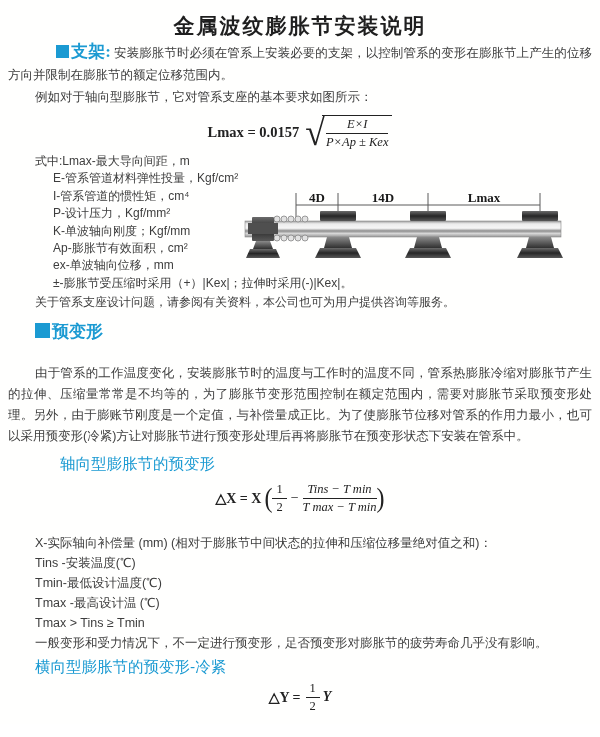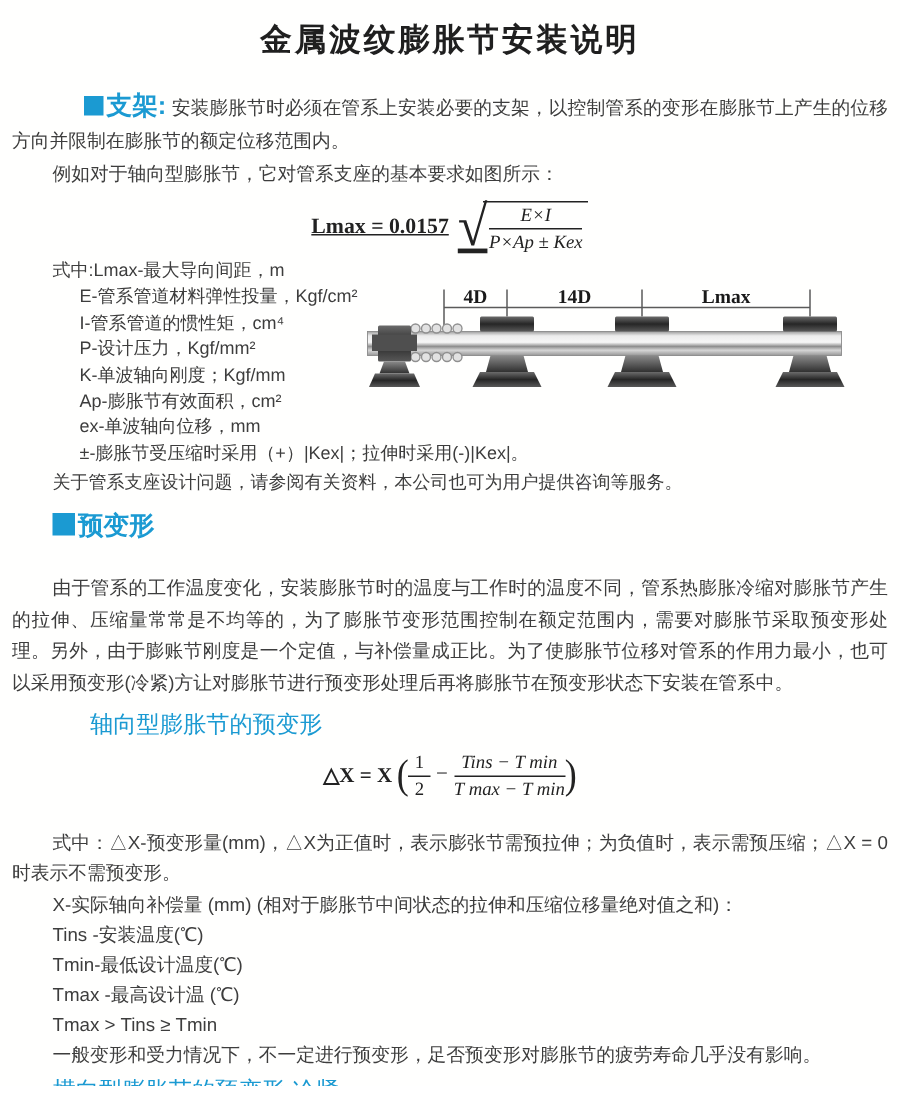--- a/index.html
+++ b/index.html
@@ -19,21 +19,21 @@
     letter-spacing:2px;
     color:#1f1f1f;
   }
   .para {
     margin:0 8px;
     font-size:12.5px;
     line-height:22px;
     text-align:justify;
     color:#3d3d3d;
   }
-  .p-support { margin-top:21px; text-indent:48px; }
+  .p-support { margin-top:2px; text-indent:48px;font-family:Liberation Serif, serif; }
   .sec-inline {
     color:var(--accent,#1b9ad2);
     font-size:17px;
     font-weight:bold;
     line-height:1;
   }
   .sq {
     display:inline-block;
     width:13px; height:13px;
     background:var(--accent,#1b9ad2);
@@ -41,21 +41,21 @@
     vertical-align:-1px;
   }
   .p-example { text-indent:27px; }
 
   
   .formula-block {
     display:flex; justify-content:center; align-items:center;
     font-family:"Liberation Serif", serif;
     color:#222;
   }
-  #f1 { margin:5px 10px 2px; height:38px;text-decoration:underline; }
+  #f1 { margin:5px 10px 2px; height:38px; }
   .f-lhs { font-weight:bold; font-size:14.5px; margin-right:6px; }
   .root {
     font-size:36px; font-weight:normal; line-height:1;
     transform:scaleY(1.05); margin-right:-3px;
   }
   .radicand { border-top:1.4px solid #222; padding:1px 4px 0 4px; }
   .frac {
     display:inline-flex; flex-direction:column; text-align:center;
     font-size:12.5px; vertical-align:middle;
   }
@@ -217,21 +217,20 @@
       <span class="den">2</span>
     </span>
     <span class="minus">−</span>
     <span class="frac ital">
       <span class="num">Tins − T min</span>
       <span class="den">T max − T min</span>
     </span>
     <span class="bigparen">)</span>
   </div>
 
-  <p class="para p-shizhong">式中：△X-预变形量(mm)，△X为正值时，表示膨张节需预拉伸；为负值时，表示需预压缩；△X = 0时表示不需预变形。</p>
 
   <div class="axial-items">
     <div>X-实际轴向补偿量 (mm) (相对于膨胀节中间状态的拉伸和压缩位移量绝对值之和)：</div>
     <div>Tins -安装温度(℃)</div>
     <div>Tmin-最低设计温度(℃)</div>
     <div>Tmax -最高设计温 (℃)</div>
     <div>Tmax &gt; Tins ≥ Tmin</div>
     <div>一般变形和受力情况下，不一定进行预变形，足否预变形对膨胀节的疲劳寿命几乎没有影响。</div>
   </div>
 

